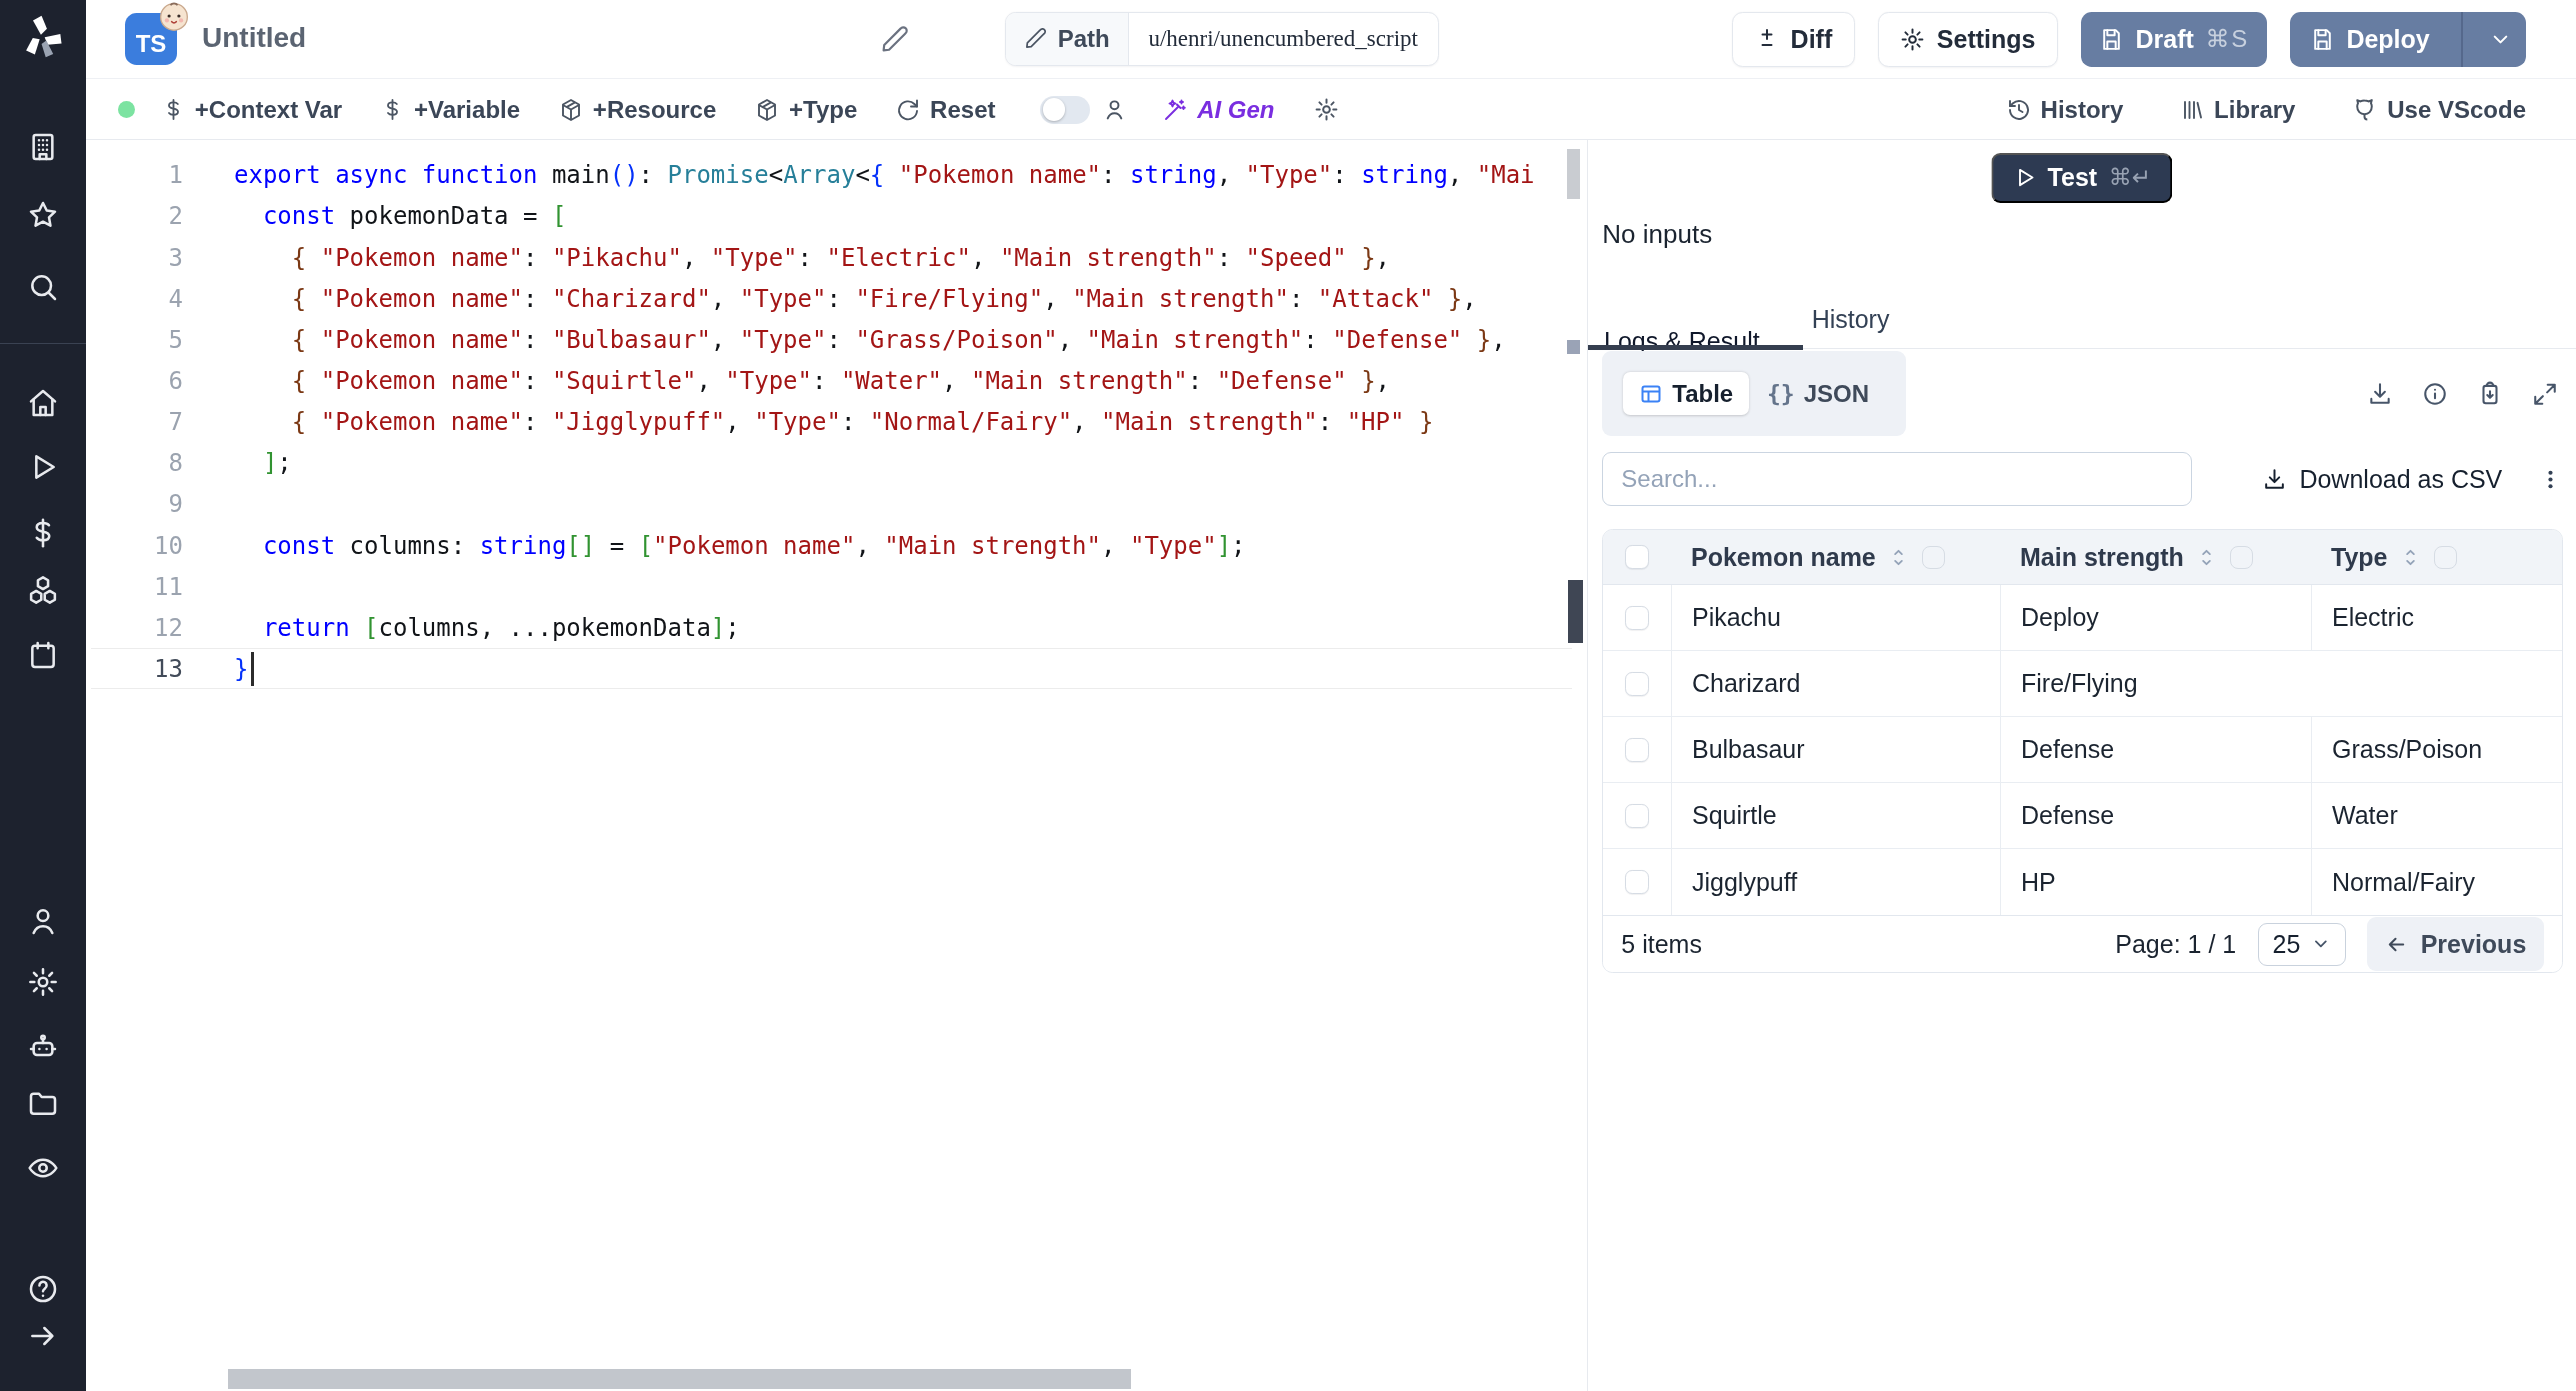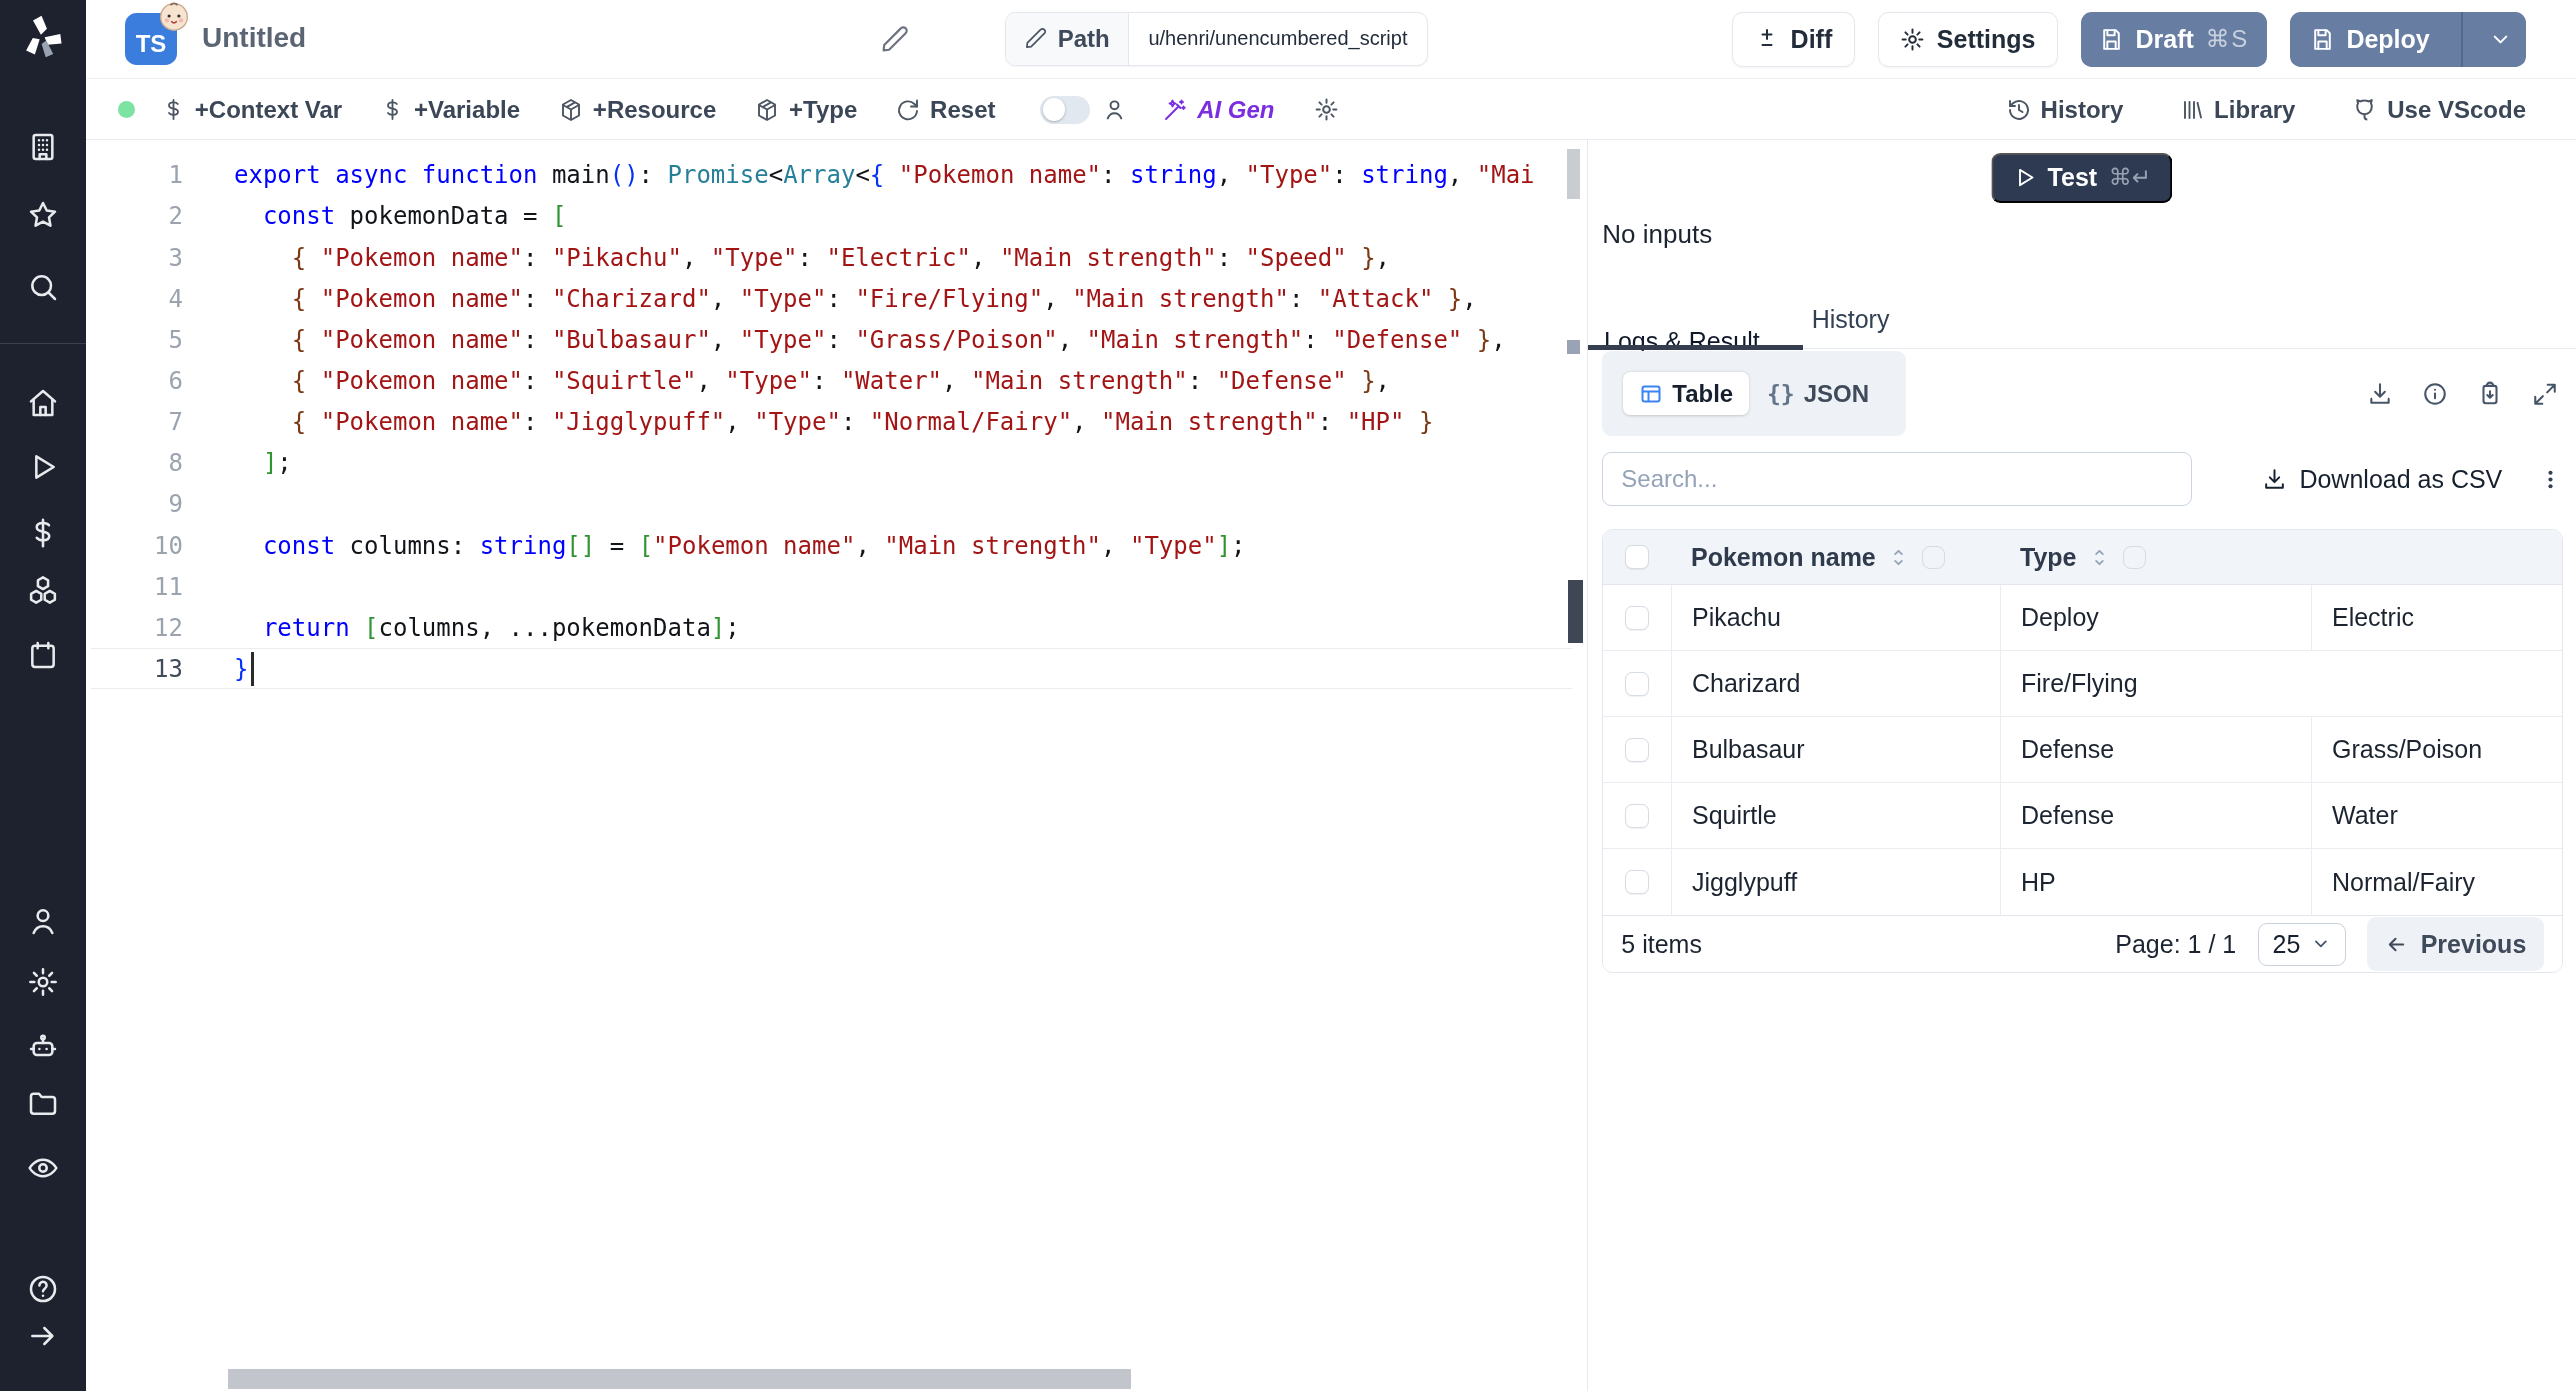--- a/index.html
+++ b/index.html
@@ -21,21 +21,21 @@
     align-items:flex-end; justify-content:center; padding-bottom:6.3px; }
   .face { position:absolute; left:72px; top:0px; }
   .doc-title { position:absolute; left:116px; top:21.5px; font-size:28px; font-weight:600; color:#5b6472; }
   .pencil-btn { position:absolute; left:794px; top:25px; color:#6b7280; cursor:pointer; }
   .path-pill { position:absolute; left:919px; top:11.6px; height:54px; display:flex; align-items:stretch;
     border:1.8px solid #e4e8ee; border-radius:10.7px; overflow:hidden; background:#fff;
     box-shadow:0 0.9px 1.8px rgba(16,24,40,.05); }
   .path-left { display:flex; align-items:center; gap:10.7px; background:#f7f9fb; padding:0 18px;
     border-right:1.8px solid #e4e8ee; color:#3f4a5a; font-size:24px; font-weight:600; }
   .path-val { display:flex; align-items:center; padding:0 19.7px;
-    font-family:Liberation Sans, sans-serif; font-size:20px; color:#232c3a; }
+    font-family:Liberation Serif, serif; font-size:23px; color:#232c3a; }
   .hdr-right { position:absolute; right:50px; top:11.6px; display:flex; gap:23px; align-items:center; }
   .btn { height:55px; border-radius:10.7px; display:flex; align-items:center; gap:11.6px; font-size:25px;
     cursor:pointer; }
   .btn-ghost { background:#fff; border:1.8px solid #e4e8ee; padding:0 21.5px; color:#232c3a; font-weight:600;
     box-shadow:0 0.9px 1.8px rgba(16,24,40,.05); }
   .btn-solid { background:#677da2; color:#fff; padding:0 18px; font-weight:700; border:none; }
   .kbd { color:#c7d0de; font-weight:500; font-size:24px; letter-spacing:1.8px; }
   .btn-split { padding:0; }
   .btn-split .main { display:flex; align-items:center; gap:11.6px; padding:0 19.7px; }
   .split-div { width:1.8px; align-self:stretch; background:#55688c; }
@@ -504,20 +504,27 @@
           <div class="cb-cell">
             <span class="cbx"></span>
           </div>
           <div class="th c-name">
             <span>Pokemon name</span>
             <svg width="23" height="23" viewBox="0 0 24 24" fill="none" stroke="#94a3b8" stroke-width="1.9" stroke-linecap="round" stroke-linejoin="round">
               <path d="M8.5 8.5L12 5l3.5 3.5M8.5 15.5L12 19l3.5-3.5"></path>
             </svg>
             <span class="tgl-box"></span>
           </div>
+          <div class="th c-str">
+            <span>Main strength</span>
+            <svg width="23" height="23" viewBox="0 0 24 24" fill="none" stroke="#94a3b8" stroke-width="1.9" stroke-linecap="round" stroke-linejoin="round">
+              <path d="M8.5 8.5L12 5l3.5 3.5M8.5 15.5L12 19l3.5-3.5"></path>
+            </svg>
+            <span class="tgl-box"></span>
+          </div>
           <div class="th c-type">
             <span>Type</span>
             <svg width="23" height="23" viewBox="0 0 24 24" fill="none" stroke="#94a3b8" stroke-width="1.9" stroke-linecap="round" stroke-linejoin="round">
               <path d="M8.5 8.5L12 5l3.5 3.5M8.5 15.5L12 19l3.5-3.5"></path>
             </svg>
             <span class="tgl-box"></span>
           </div>
         </div>
       <div id="tbody">
           <div class="trow">

